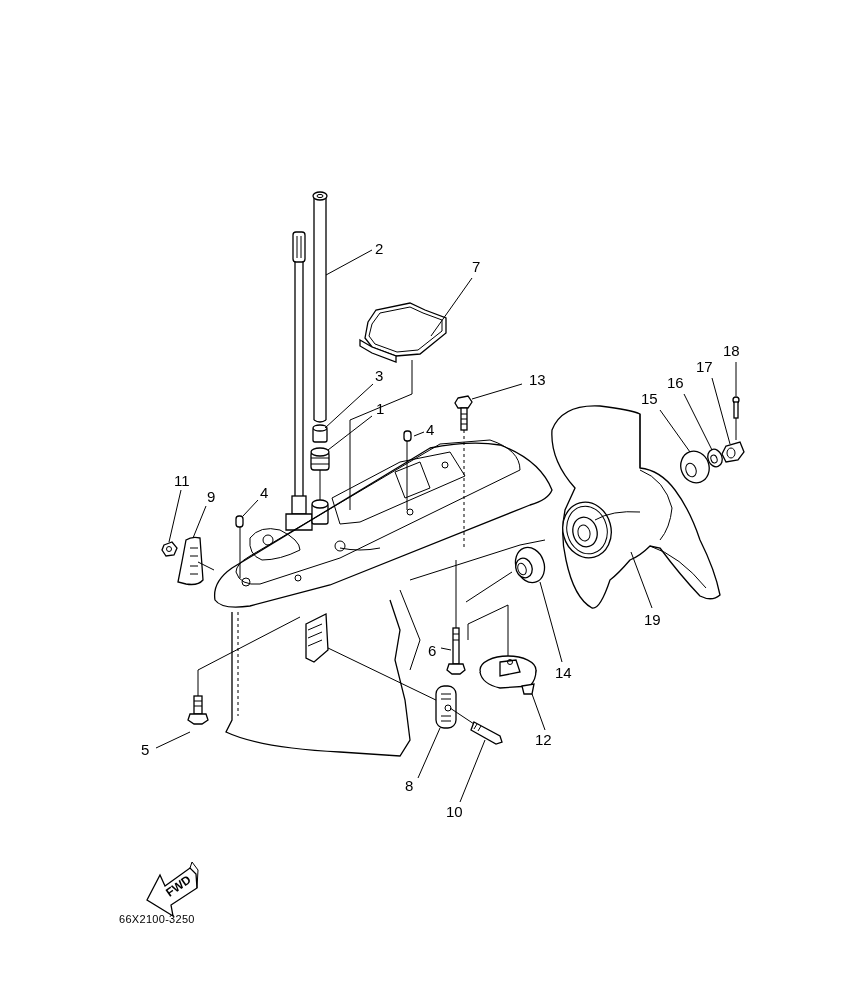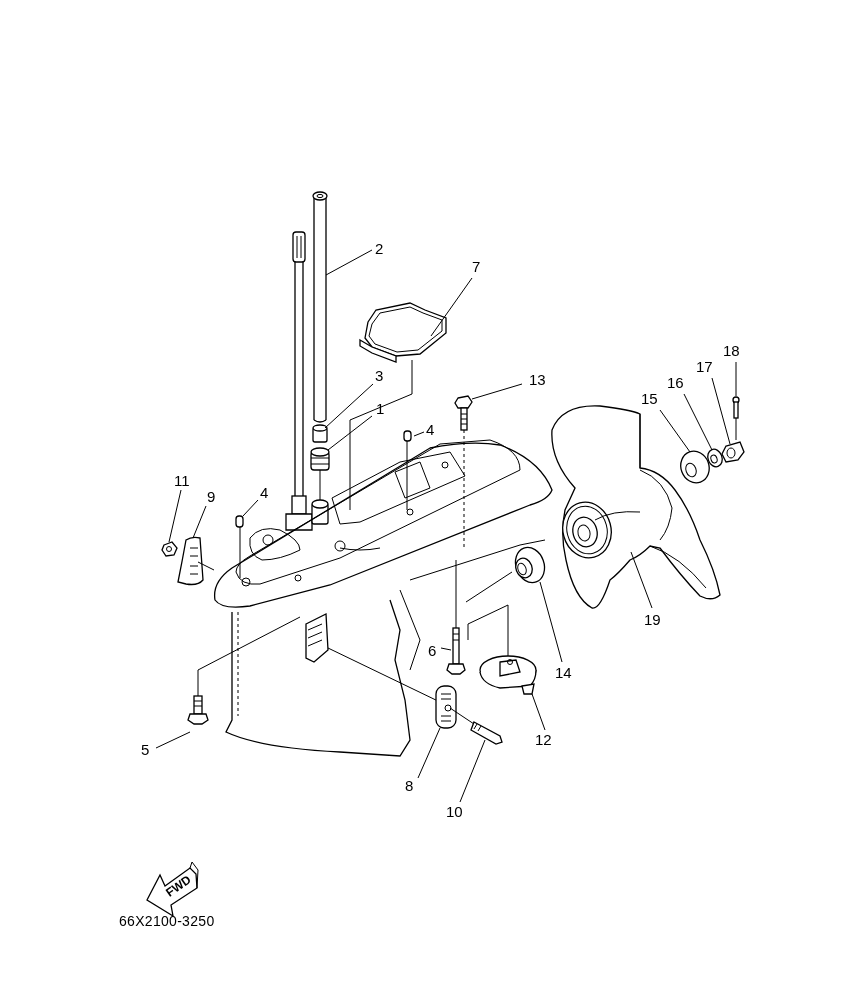--- a/index.html
+++ b/index.html
@@ -3,21 +3,21 @@
   <meta charset="utf-8">
   <style>
     html, body { margin: 0; padding: 0; background: #ffffff; }
     body { width: 842px; height: 1001px; position: relative; overflow: hidden; font-family: "Liberation Sans", sans-serif; }
     #diagram { position: absolute; left: 0; top: 0; }
     .ln { fill: none; stroke: #000; stroke-width: 1.3; }
     .thin { fill: none; stroke: #000; stroke-width: 1; }
     .dash { fill: none; stroke: #000; stroke-width: 1; stroke-dasharray: 3 3; }
     .part { fill: #fff; stroke: #000; stroke-width: 1.3; }
     .callout { font-family: "Liberation Sans", sans-serif; font-size: 15px; fill: #000; }
-    .code { position: absolute; left: 119px; top: 913px; font-size: 14px; color: #000; letter-spacing: 0.3px; }
+    .code { position: absolute; left: 119px; top: 913px; font-size: 11px; color: #000; letter-spacing: 0.3px; }
     .fwd-text { font-family: "Liberation Sans", sans-serif; font-size: 12px; font-weight: bold; fill: #000; }
   </style>
 </head>
 <body>
 
 <svg id="diagram" width="842" height="1001" viewBox="0 0 842 1001" xmlns="http://www.w3.org/2000/svg">
 
   <g>
     <ellipse class="part" cx="320" cy="196" rx="7" ry="4"></ellipse>
     <ellipse class="thin" cx="320" cy="196" rx="3" ry="1.6"></ellipse>

